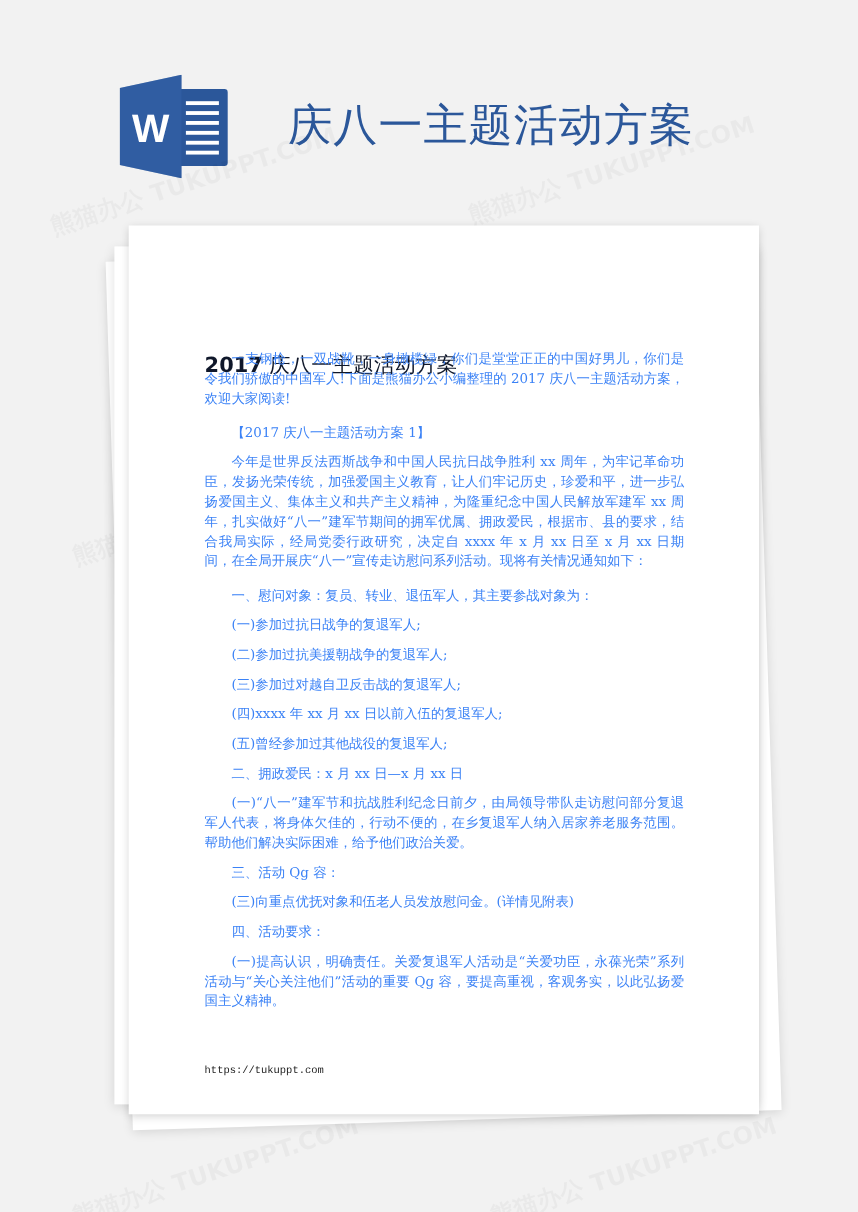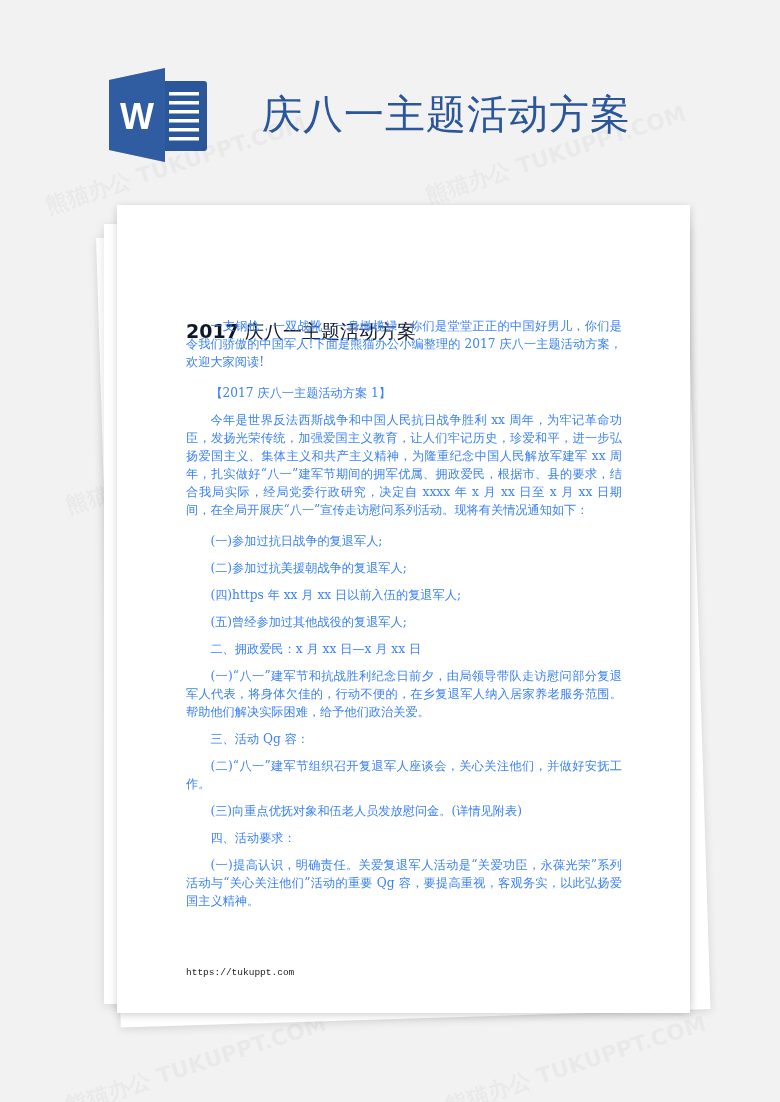--- a/index.html
+++ b/index.html
@@ -79,27 +79,28 @@
 
 <div class="page">
   <div class="doc-title">
     <span>2017</span><span class="cn"> 庆八一主题活动方案</span>
   </div>
 
   <div class="body-text">
     <p class="p gap-lg">一支钢枪，一双战靴，一身橄榄绿，你们是堂堂正正的中国好男儿，你们是令我们骄傲的中国军人!下面是熊猫办公小编整理的 2017 庆八一主题活动方案，欢迎大家阅读!</p>
     <p class="p">【2017 庆八一主题活动方案 1】</p>
     <p class="p gap-lg">今年是世界反法西斯战争和中国人民抗日战争胜利 xx 周年，为牢记革命功臣，发扬光荣传统，加强爱国主义教育，让人们牢记历史，珍爱和平，进一步弘扬爱国主义、集体主义和共产主义精神，为隆重纪念中国人民解放军建军 xx 周年，扎实做好“八一”建军节期间的拥军优属、拥政爱民，根据市、县的要求，结合我局实际，经局党委行政研究，决定自 xxxx 年 x 月 xx 日至 x 月 xx 日期间，在全局开展庆“八一”宣传走访慰问系列活动。现将有关情况通知如下：</p>
+    <p class="p">一、慰问对象：复员、转业、退伍军人，其主要参战对象为：</p>
     <p class="p">(一)参加过抗日战争的复退军人;</p>
     <p class="p">(二)参加过抗美援朝战争的复退军人;</p>
-    <p class="p">(四)https 年 xx 月 xx 日以前入伍的复退军人;</p>
+    <p class="p">(三)参加过对越自卫反击战的复退军人;</p>
+    <p class="p">(四)xxxx 年 xx 月 xx 日以前入伍的复退军人;</p>
     <p class="p">(五)曾经参加过其他战役的复退军人;</p>
     <p class="p">二、拥政爱民：x 月 xx 日—x 月 xx 日</p>
     <p class="p">(一)“八一”建军节和抗战胜利纪念日前夕，由局领导带队走访慰问部分复退军人代表，将身体欠佳的，行动不便的，在乡复退军人纳入居家养老服务范围。帮助他们解决实际困难，给予他们政治关爱。</p>
     <p class="p">三、活动 Qg 容：</p>
-    <p class="p">(二)“八一”建军节组织召开复退军人座谈会，关心关注他们，并做好安抚工作。</p>
     <p class="p">(三)向重点优抚对象和伍老人员发放慰问金。(详情见附表)</p>
     <p class="p">四、活动要求：</p>
     <p class="p">(一)提高认识，明确责任。关爱复退军人活动是“关爱功臣，永葆光荣”系列活动与“关心关注他们”活动的重要 Qg 容，要提高重视，客观务实，以此弘扬爱国主义精神。</p>
   </div>
 
   <div class="footer-url">https://tukuppt.com</div>
 </div>
 
 </body></html>

